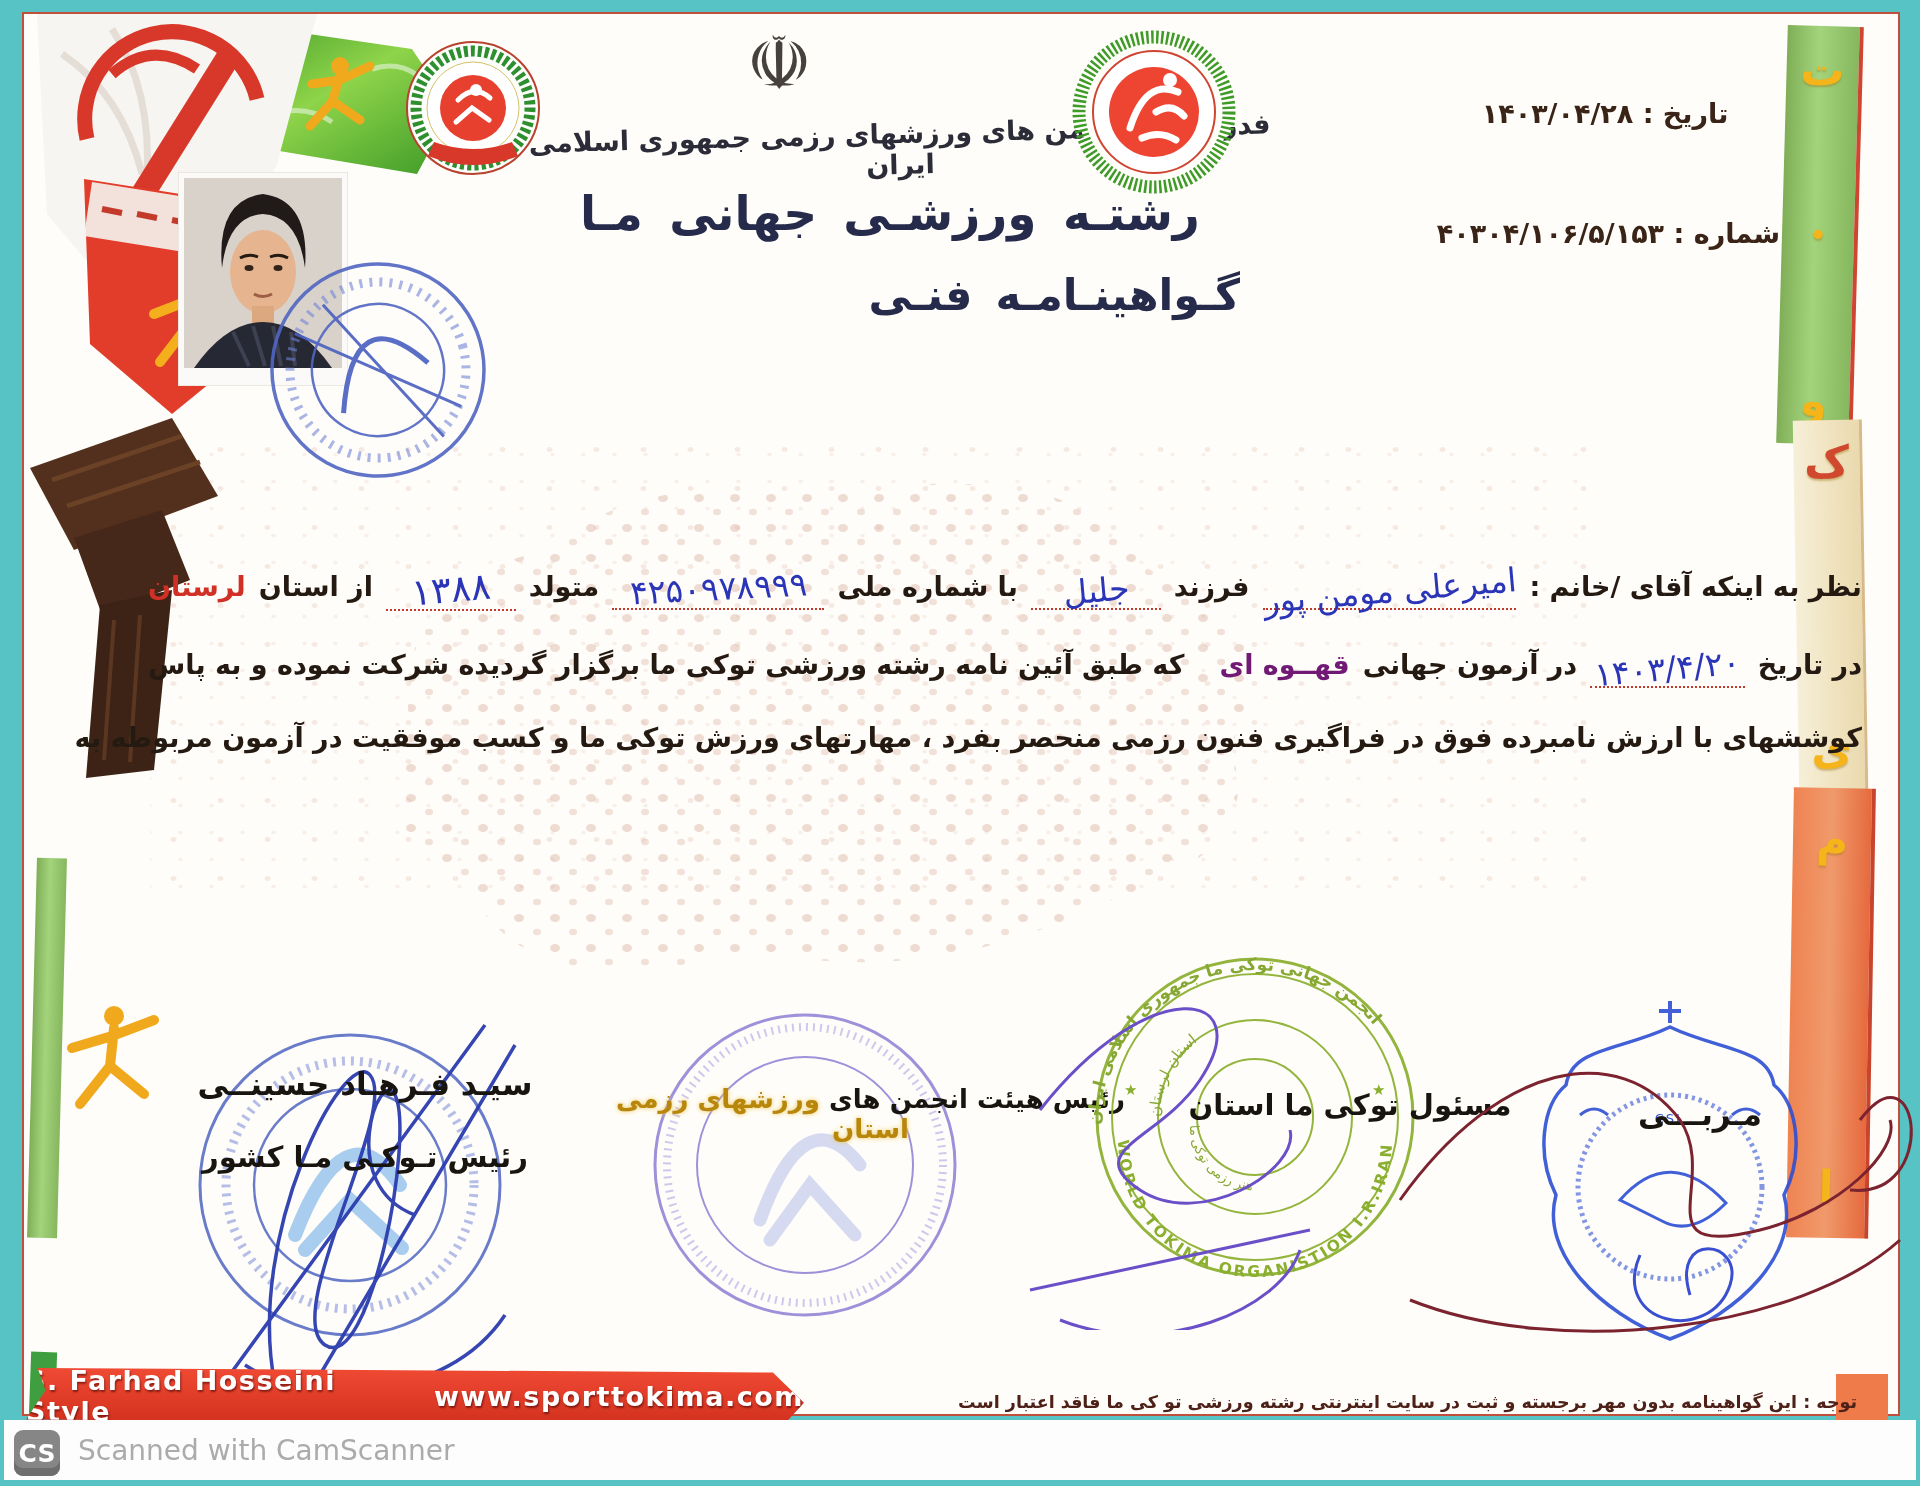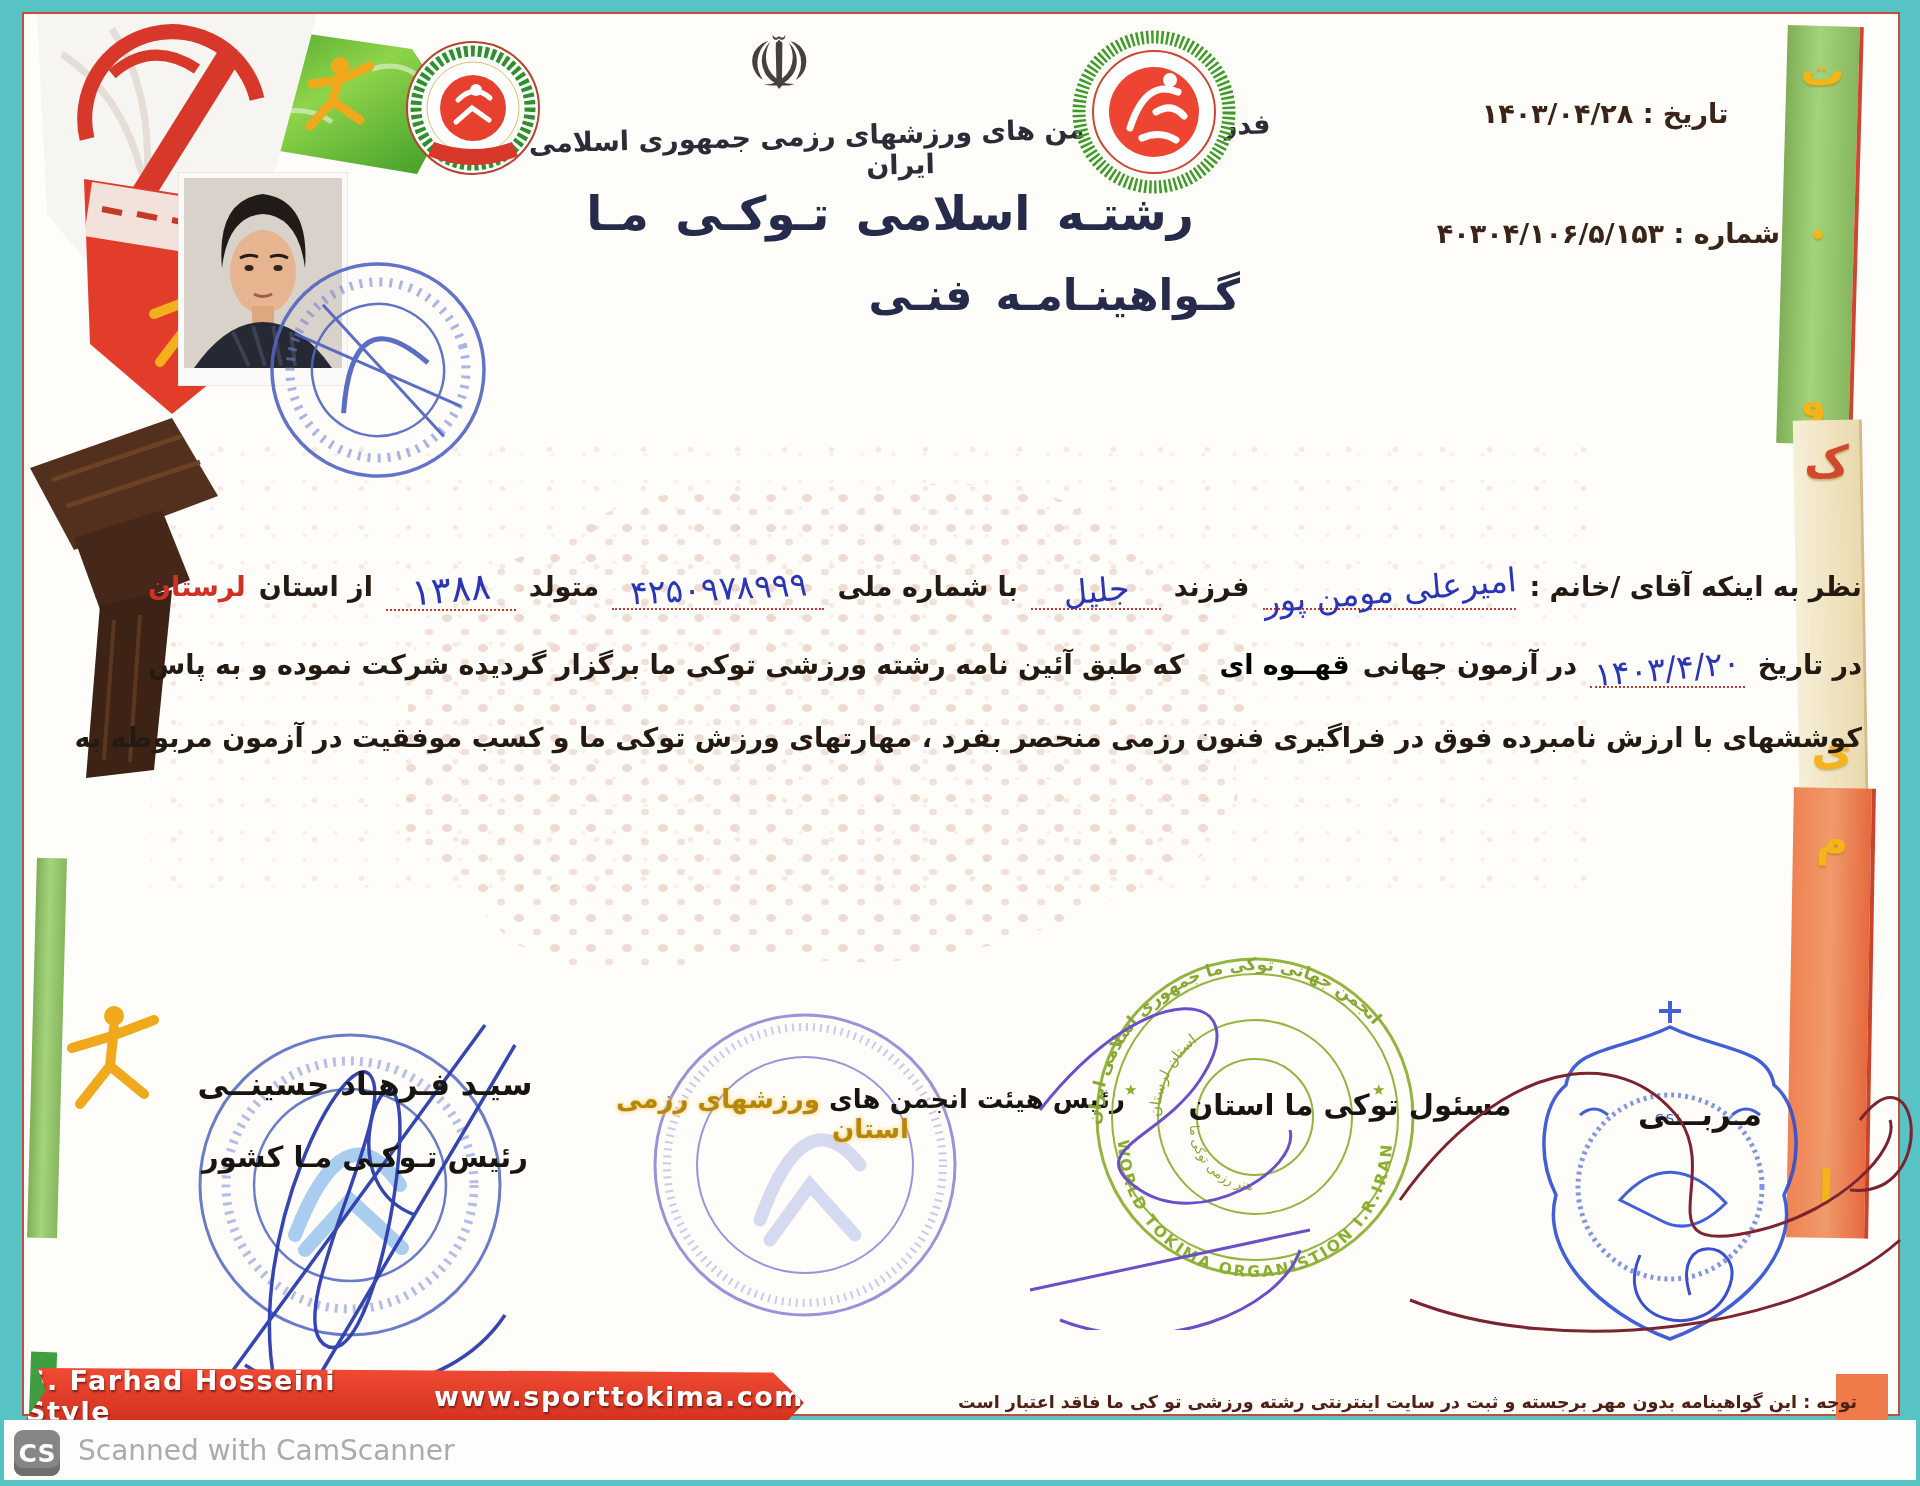--- a/index.html
+++ b/index.html
@@ -24,21 +24,21 @@
   .emblem{left:746px;top:26px;font-size:74px;line-height:1;color:#46413d;}
   
   .bodylines{left:148px;top:566px;width:1714px;direction:rtl;}
   .bline{display:flex;direction:rtl;align-items:baseline;column-gap:13px;
          white-space:nowrap;font-weight:bold;font-size:27px;color:#241a12;
          height:52px;margin-bottom:26px;}
   .fill{display:inline-flex;justify-content:center;align-items:flex-end;
         border-bottom:2.5px dotted #c0392b;height:38px;transform:translateY(4px);}
   .hw{color:#2a35b8;font-weight:normal;font-size:33px;display:inline-block;
       transform:rotate(-5deg) translateY(2px);}
-  .belt-word{color:#000000;margin-left:22px;}
+  .belt-word{color:#701a75;margin-left:22px;}
   .province{color:#d03025;}
   .indent4{padding-right:250px;}
   
   .sig-label{font-weight:bold;color:#18140f;text-align:center;direction:rtl;}
   .gold{color:#b8860b;text-shadow:0 0 5px #e9c75a;}
   
   .ribbon{display:flex;flex-direction:column;align-items:center;
           justify-content:space-between;}
   .ribbon span{font-weight:bold;font-size:44px;color:#f4b41a;
                text-shadow:0 2px 2px rgba(160,120,20,.45);}
@@ -147,21 +147,21 @@
   <g stroke="#fff" stroke-width="5" stroke-linecap="round" fill="none">
     <circle cx="78" cy="54" r="6" fill="#fff" stroke="none"></circle>
     <path d="M60,64 q16,-16 32,-2 M58,86 l16,-14 l17,12"></path>
   </g>
   <path d="M30,120 q45,18 90,0 l-6,-14 q-39,14 -78,0 z" fill="#d8382a"></path>
 </svg>
 
 <div class="abs emblem">☫</div>
 
 <div class="abs fed">فدراسیون انجمن های ورزشهای رزمی جمهوری اسلامی ایران</div>
-<div class="abs title1">رشتـه اسلامی تـوکـی مـا</div>
+<div class="abs title1">رشتـه ورزشـی جهانی مـا</div>
 <div class="abs title2">گـواهینـامـه فنـی</div>
 
 <svg class="abs" style="left:1072px;top:30px;" width="165" height="165" viewBox="0 0 165 165">
   <circle cx="82" cy="82" r="75" fill="#fefdf8" stroke="#3f9b28" stroke-width="13" stroke-dasharray="2.5 2.5"></circle>
   <circle cx="82" cy="82" r="61" fill="#fff" stroke="#cf4532" stroke-width="2"></circle>
   <circle cx="82" cy="82" r="45" fill="#ee4533"></circle>
   <g stroke="#fff" stroke-width="7" stroke-linecap="round" fill="none">
     <circle cx="98" cy="50" r="7" fill="#fff" stroke="none"></circle>
     <path d="M58,98 Q74,48 106,62 M84,82 Q100,72 112,86 M70,108 q18,-8 34,2"></path>
   </g>

